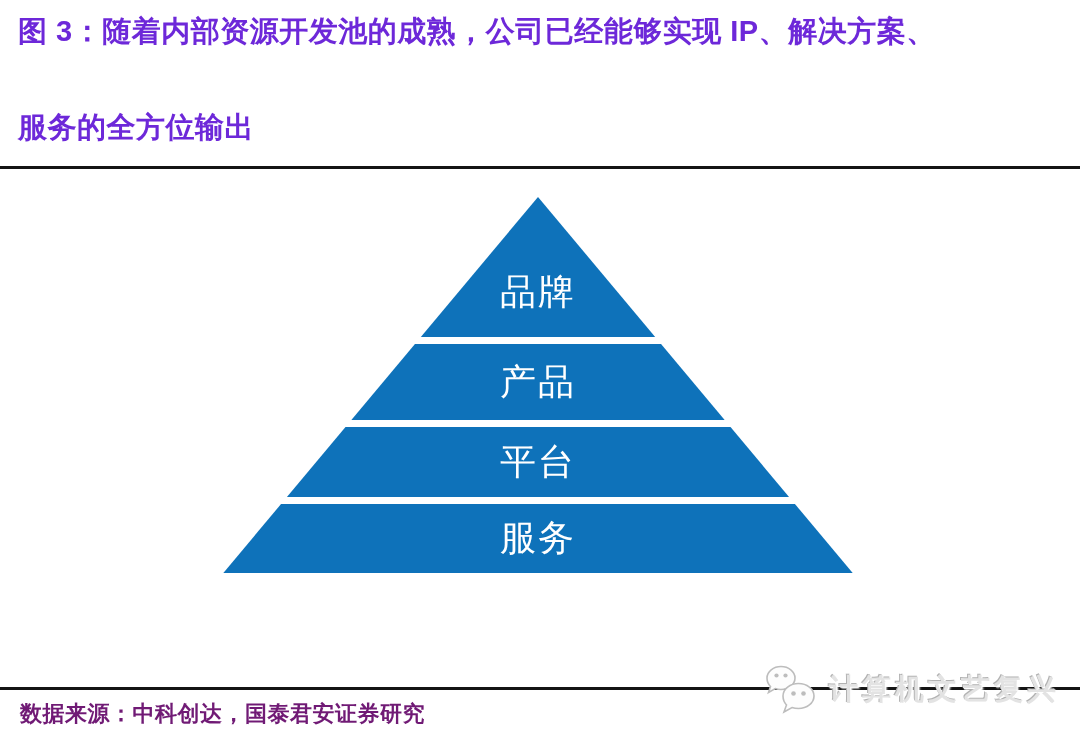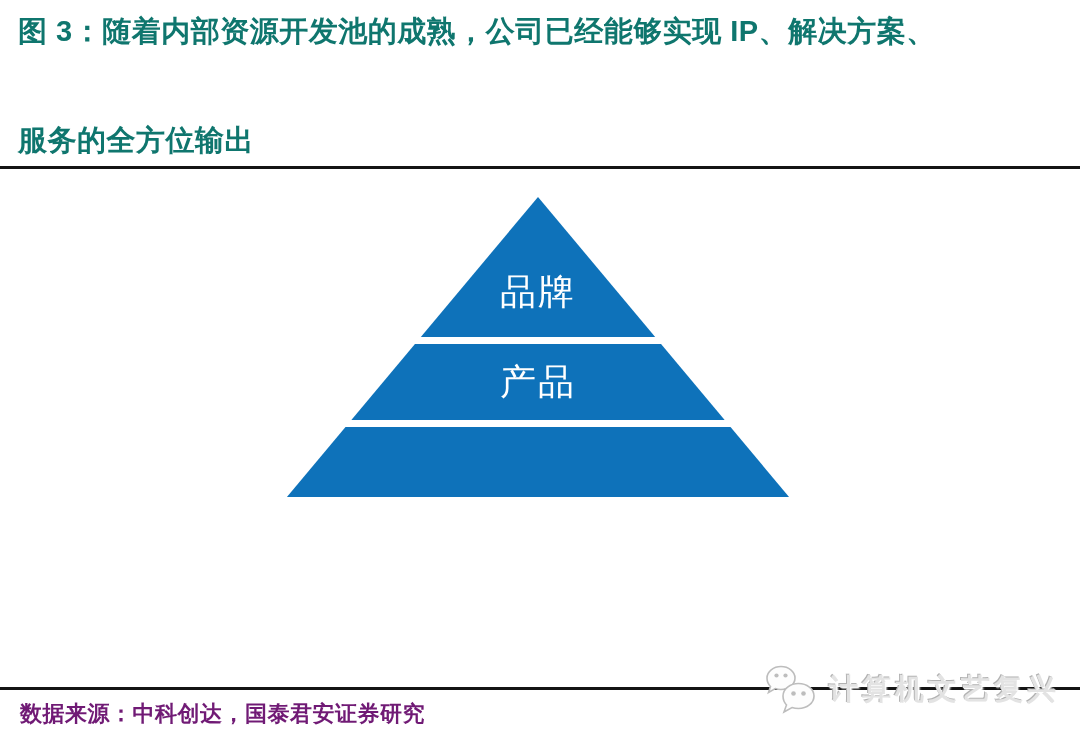--- a/index.html
+++ b/index.html
@@ -12,27 +12,27 @@
     overflow: hidden;
     font-family: "Liberation Sans", sans-serif;
   }
 
   
   .title-line {
     position: absolute;
     left: 18px;
     font-size: 29px;
     font-weight: 700;
-    color: #0f766e;
+    color: #6d28d9;
     letter-spacing: 0.5px;
     white-space: nowrap;
     font-family: "Liberation Sans", sans-serif;
   }
   .title-line1 { top: 12px; }
-  .title-line2 { top: 108px; margin-top: 13px; }
+  .title-line2 { top: 108px; }
 
   
   .rule {
     position: absolute;
     left: 0;
     width: 1080px;
     height: 3px;
     background: #141414;
   }
   .rule-top { top: 166px; }
@@ -109,20 +109,24 @@
   <div class="rule rule-top"></div>
 
   <div class="pyramid">
     <div class="level level-1">
       <span>品牌</span>
     </div>
     <div class="level level-2">
       <span>产品</span>
     </div>
     <div class="level level-3">
+      <span>平台</span>
+    </div>
+    <div class="level level-4">
+      <span>服务</span>
     </div>
   </div>
 
   <div class="rule rule-bottom"></div>
 
   <div class="watermark">
     <svg class="watermark-icon" viewBox="0 0 62 56" xmlns="http://www.w3.org/2000/svg">
       <g stroke="#bdbdbd" stroke-width="1.6" fill="#fdfdfd">
         <path d="M8 16 C8 9.5 14.5 4.5 22 4.5 C29.5 4.5 36 9.5 36 16 C36 22.5 29.5 27.5 22 27.5 C20 27.5 18 27.2 16.3 26.6 L9.5 30.5 L11.5 24.5 C9.3 22.3 8 19.3 8 16 Z"></path>
         <path d="M24 34 C24 26.8 31.2 21.5 39.5 21.5 C47.8 21.5 55 26.8 55 34 C55 41.2 47.8 46.5 39.5 46.5 C37.2 46.5 35 46.2 33 45.5 L25 50 L27.5 43 C25.3 40.6 24 37.5 24 34 Z"></path>

